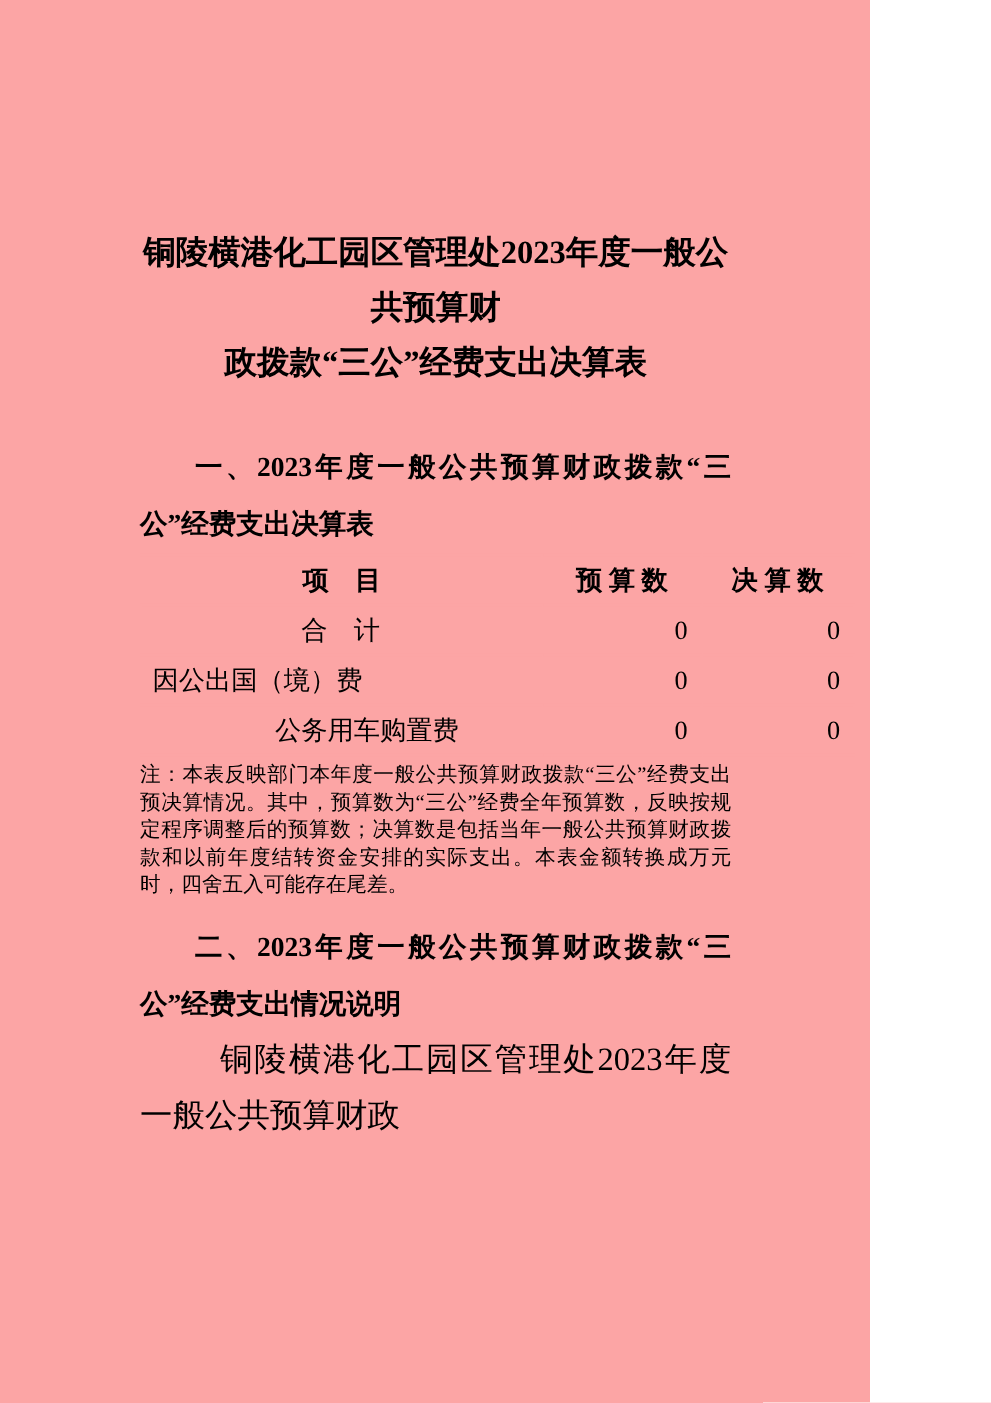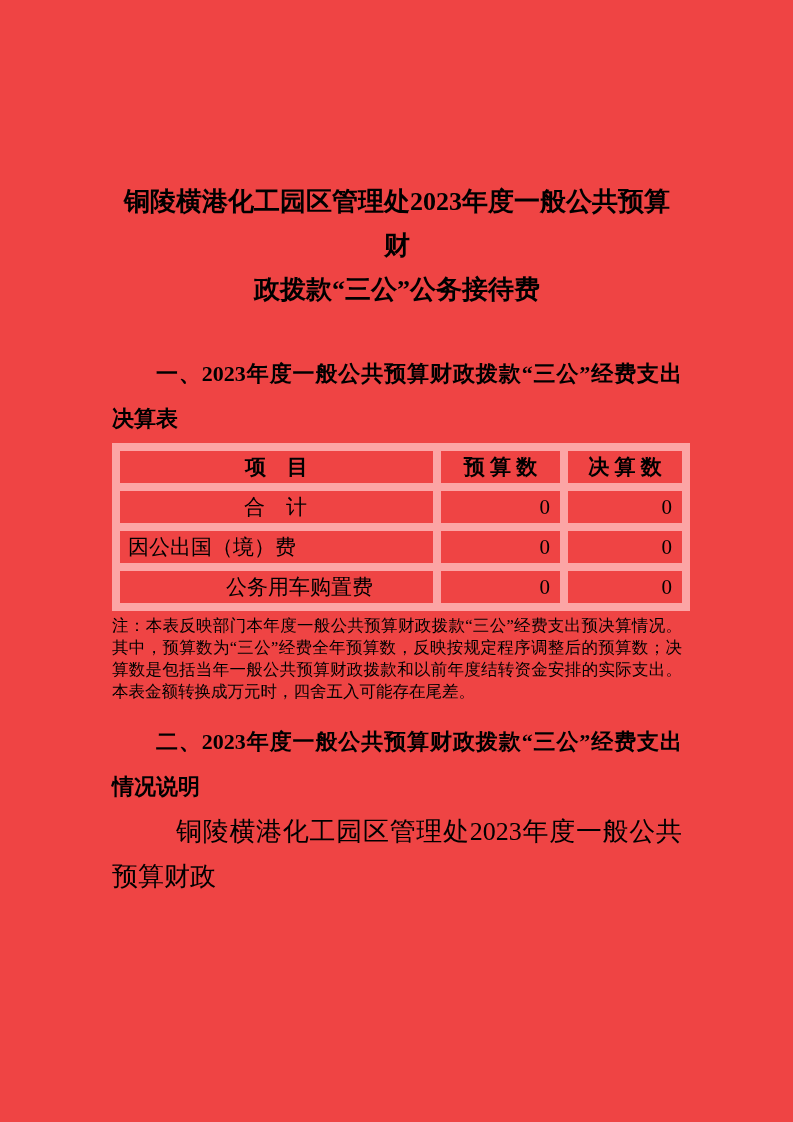--- a/index.html
+++ b/index.html
@@ -2,23 +2,23 @@
 <html><head>
 <meta charset="utf-8">
 <style>
   html, body {
     margin: 0;
     padding: 0;
     background: #ffffff;
   }
   .page {
     position: relative;
-    width: 793px;
+    width: 696px;
     height: 1122px;
-    background: #ef4444;
+    background: #fca5a5;
     box-sizing: border-box;
     padding: 180px 111px 0 112px;
     font-family: "Liberation Serif", "DejaVu Serif", serif;
     color: #000000;
     overflow: hidden;
   }
   .doc-title {
     font-size: 26px;
     font-weight: bold;
     text-align: center;
@@ -44,21 +44,21 @@
   table.budget-table {
     border-collapse: collapse;
     table-layout: fixed;
     width: 570px;
     margin-top: 2px;
   }
   .budget-table col.c1 { width: 321px; }
   .budget-table col.c2 { width: 127px; }
   .budget-table col.c3 { width: 122px; }
   .budget-table th, .budget-table td {
-    border: 8px solid #fca5a5;
+    border: 2px solid #fca5a5;
     height: 40px;
     font-size: 21px;
     padding: 0 10px;
     box-sizing: border-box;
     overflow: hidden;
     white-space: nowrap;
   }
   .budget-table th {
     font-weight: bold;
     text-align: center;
@@ -96,21 +96,21 @@
     margin-top: 0px;
   }
 </style>
 </head>
 <body>
 
 <div class="page">
 
   <h1 class="doc-title">
     <span>铜陵横港化工园区管理处2023年度一般公共预算财</span><br>
-    <span>政拨款“三公”公务接待费</span>
+    <span>政拨款“三公”经费支出决算表</span>
   </h1>
 
   <p class="heading section1-heading">一、2023年度一般公共预算财政拨款“三公”经费支出决算表</p>
 
 
   <table class="budget-table">
     <colgroup>
         <col class="c1">
         <col class="c2">
         <col class="c3">

